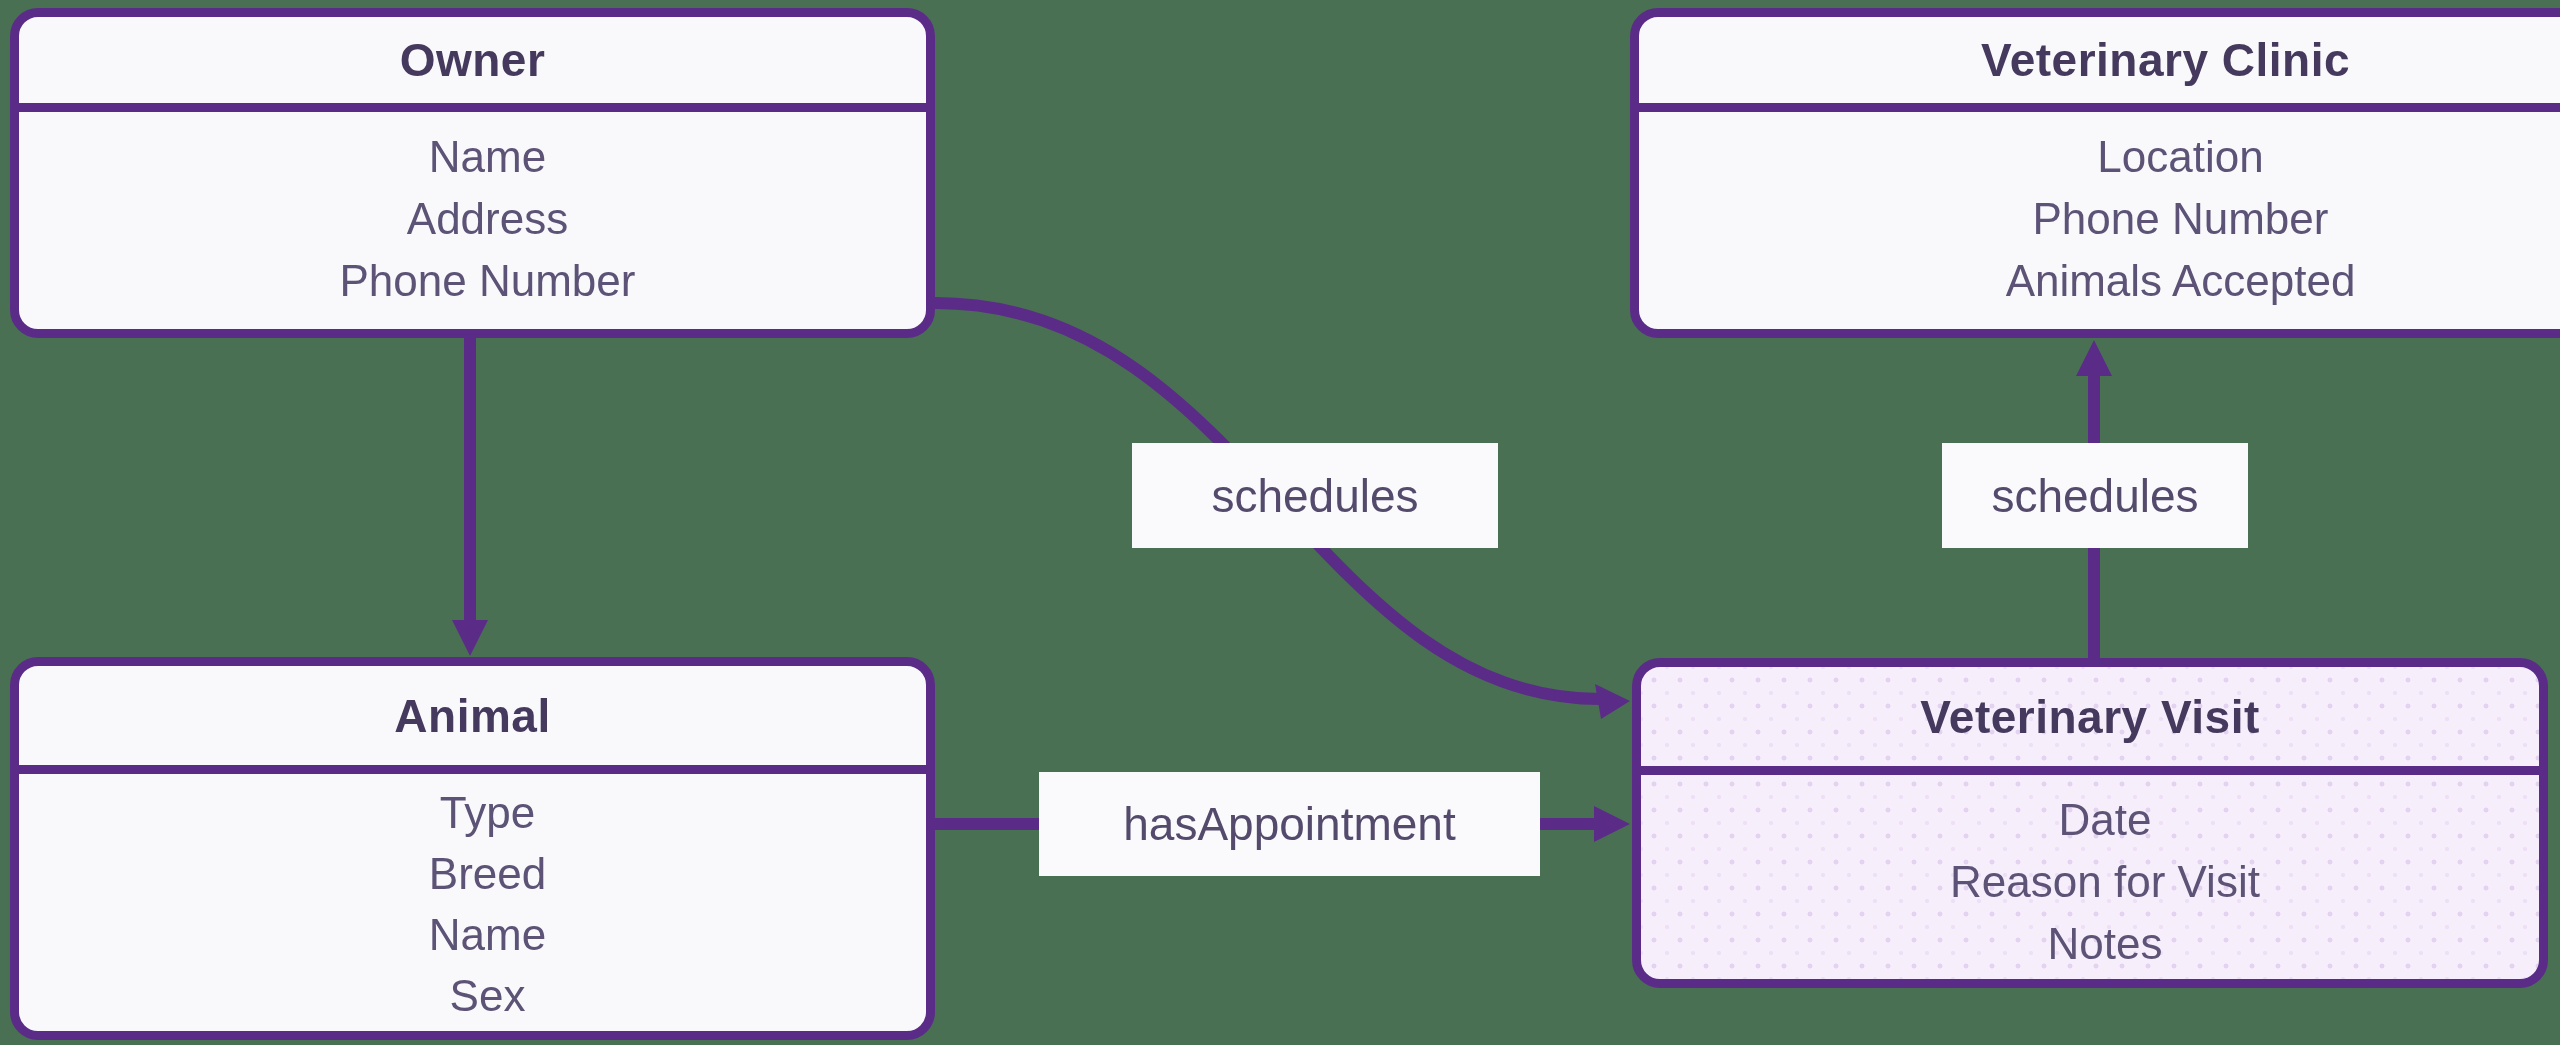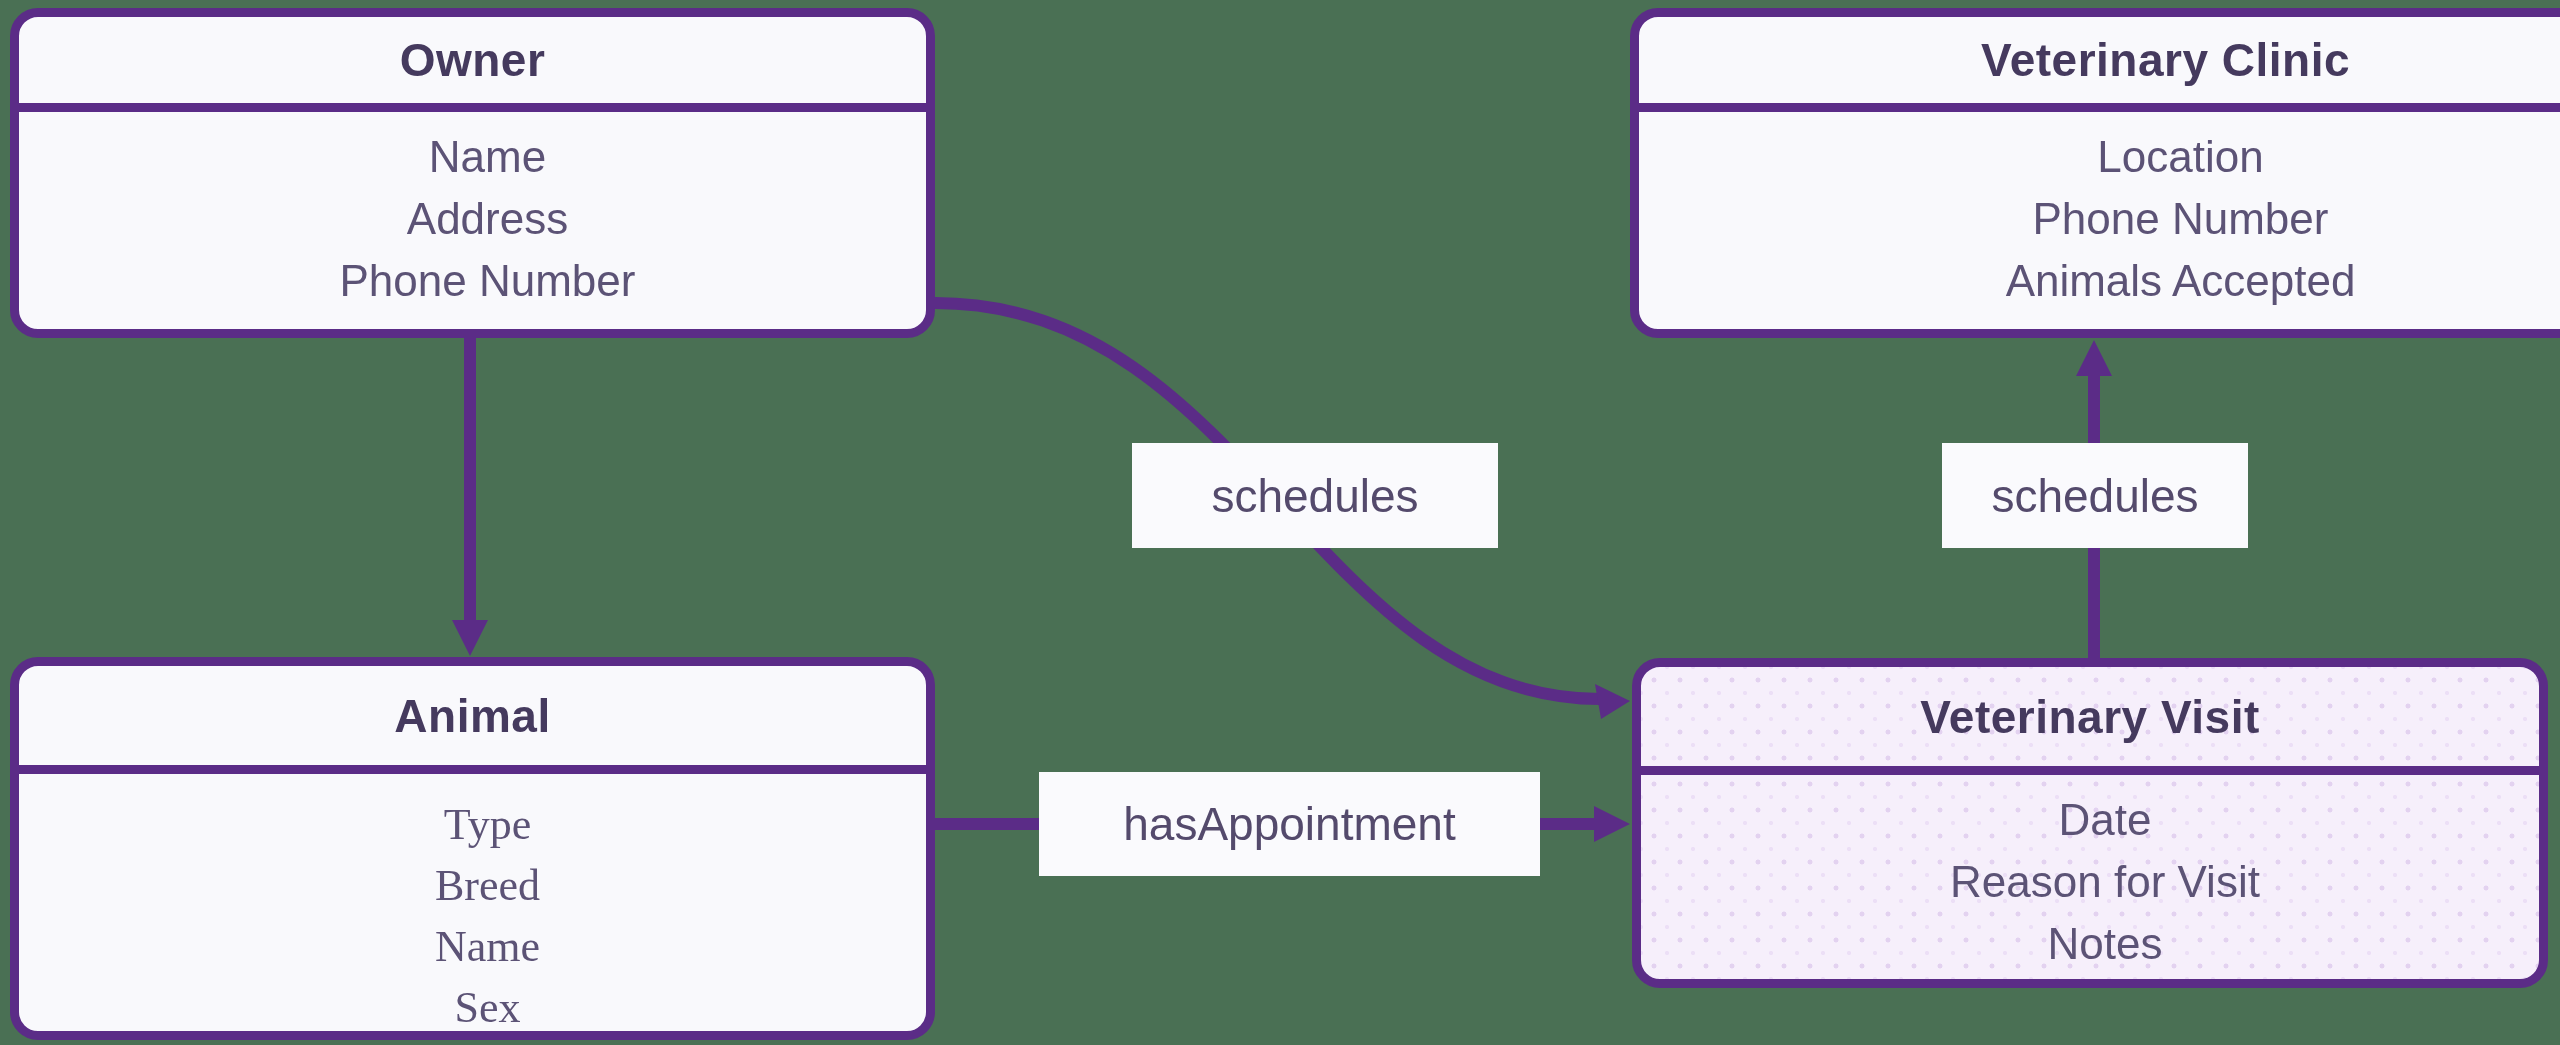--- a/index.html
+++ b/index.html
@@ -23,21 +23,21 @@
     border-bottom:9px solid #5b2c87;
     font-size:46px;font-weight:bold;color:#453a5e;
     letter-spacing:0.5px;
   }
   .entity.row-top .title{height:86px;}
   .entity.row-bottom .title{height:99px;}
   .entity .attrs{
     padding:14px 0 0 30px;
     font-size:44px;color:#5c5376;line-height:62px;text-align:center;
   }
-  .entity.animal .attrs{padding-top:20px;line-height:61px;font-family:Liberation Serif, serif;}
+  .entity.animal .attrs{padding-top:8px;line-height:61px;}
   .entity.highlight{
     background-color:#f6effb;
     background-image:
       radial-gradient(circle, #e3d2f0 2.2px, rgba(0,0,0,0) 2.8px),
       radial-gradient(circle, #ecdff6 1.8px, rgba(0,0,0,0) 2.4px);
     background-size:26px 26px, 26px 26px;
     background-position:0 0, 13px 13px;
   }
 
   .owner{left:10px;top:8px;width:925px;height:330px;}

